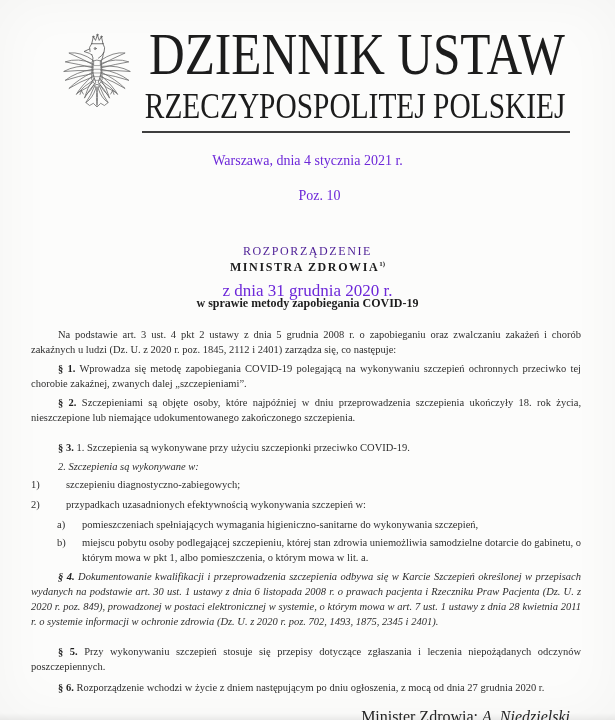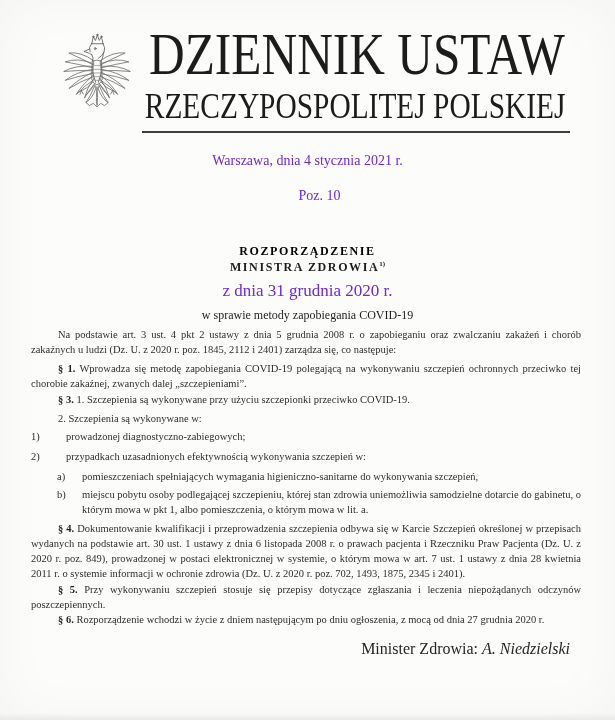--- a/index.html
+++ b/index.html
@@ -35,40 +35,40 @@
     transform:scaleX(0.84);transform-origin:0 0;
   }
   .rule{position:absolute;left:142px;top:131px;width:428px;height:2px;background:#3f3f3f;}
 
   
   .centerline{position:absolute;left:0;width:615px;text-align:center;color:#6d28d9;}
   .place-date{top:153px;font-size:14px;}
   .poz{top:188px;font-size:14px;padding-left:12px;}
 
   
-  .act-type{top:244px;font-size:12px;font-weight:bold;letter-spacing:1.6px;color:#000000;}
+  .act-type{top:244px;font-size:12px;font-weight:normal;letter-spacing:1.6px;color:#4c1d95;}
   .act-issuer{top:260px;font-size:12px;font-weight:bold;letter-spacing:1.6px;color:#1d1d1d;}
   .act-issuer sup{font-size:7px;letter-spacing:0;line-height:0;vertical-align:super;}
   .act-date{top:281px;font-size:17px;}
-  .act-subject{top:308px;font-size:12px;font-weight:normal;color:#1d1d1d;}
+  .act-subject{top:296px;font-size:12px;font-weight:bold;color:#1d1d1d;}
 
   
   .body{
     position:absolute;left:31px;top:327px;width:550px;
     font-size:10.5px;line-height:15px;text-align:justify;color:#2e2e2e;
   }
   .para{margin:0;text-indent:27px;}
   .para b{color:#1f1f1f;}
   .item{display:flex;}
   .inum{flex:0 0 35px;}
   .itext{flex:1;text-align:justify;}
   .subitem{margin-left:26px;}
   .subitem .inum{flex:0 0 25px;}
-  .mt0{margin-top:0;}  .mt1{margin-top:1px;} .mt3{margin-top:3px;}
-  .mt4{margin-top:4px;}.mt5{margin-top:5px;} .mt6{}
+  .mt0{margin-top:0;}  .mt1{margin-top:15px;} .mt3{margin-top:3px;}
+  .mt4{margin-top:4px;font-style:italic;}.mt5{margin-top:5px;} .mt6{margin-top:6px;}
   .mt7{margin-top:4px;}
   .signature{margin-top:14px;text-align:right;padding-right:11px;font-size:16px;color:#262626;}
   .signature i{font-style:italic;}
 </style>
 </head>
 <body>
 
 <div class="page">
 
   <div class="emblem">
@@ -131,29 +131,31 @@
   <div class="centerline act-date">z dnia 31 grudnia 2020 r.</div>
   <div class="centerline act-subject">w sprawie metody zapobiegania COVID-19</div>
 
   <div class="body">
 
     <p class="para mt0">Na podstawie art. 3 ust. 4 pkt 2 ustawy z dnia 5 grudnia 2008 r. o zapobieganiu oraz zwalczaniu zakażeń i chorób zakaźnych u ludzi (Dz. U. z 2020 r. poz. 1845, 2112 i 2401) zarządza się, co następuje:</p>
 
     <p class="para mt7"><b>§ 1.</b>
       <span>Wprowadza się metodę zapobiegania COVID-19 polegającą na wykonywaniu szczepień ochronnych przeciwko tej chorobie zakaźnej, zwanych dalej „szczepieniami”.</span></p>
 
+    <p class="para mt7"><b>§ 2.</b>
+      <span>Szczepieniami są objęte osoby, które najpóźniej w dniu przeprowadzenia szczepienia ukończyły 18. rok życia, nieszczepione lub niemające udokumentowanego zakończonego szczepienia.</span></p>
 
     <p class="para mt1"><b>§ 3.</b>
       <span>1. Szczepienia są wykonywane przy użyciu szczepionki przeciwko COVID-19.</span></p>
 
     <p class="para mt4">2. Szczepienia są wykonywane w:</p>
 
     <div class="item mt3">
       <span class="inum">1)</span>
-      <span class="itext">prowadzonej diagnostyczno-zabiegowych;</span>
+      <span class="itext">szczepieniu diagnostyczno-zabiegowych;</span>
     </div>
 
     <div class="item mt5">
       <span class="inum">2)</span>
       <span class="itext">przypadkach uzasadnionych efektywnością wykonywania szczepień w:</span>
     </div>
 
     <div class="item subitem mt5">
       <span class="inum">a)</span>
       <span class="itext">pomieszczeniach spełniających wymagania higieniczno-sanitarne do wykonywania szczepień,</span>

